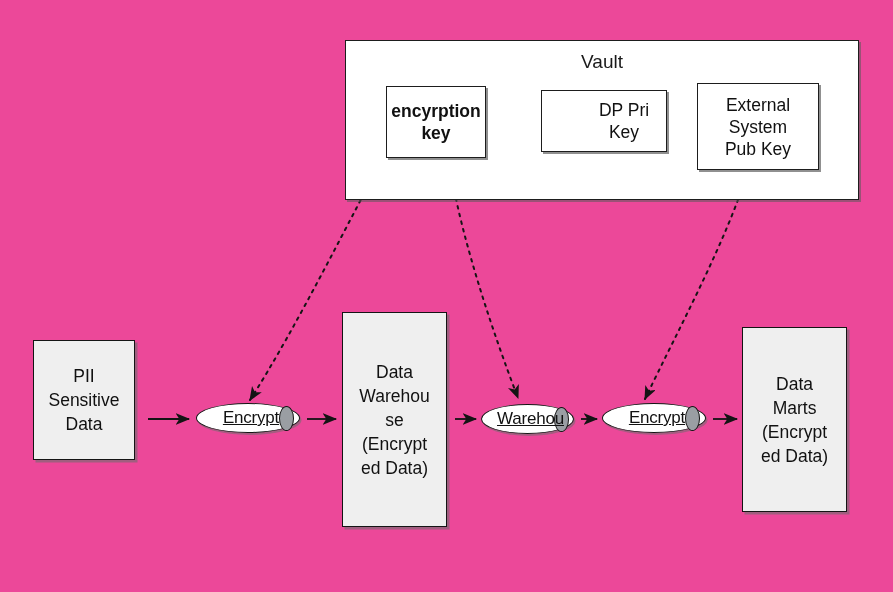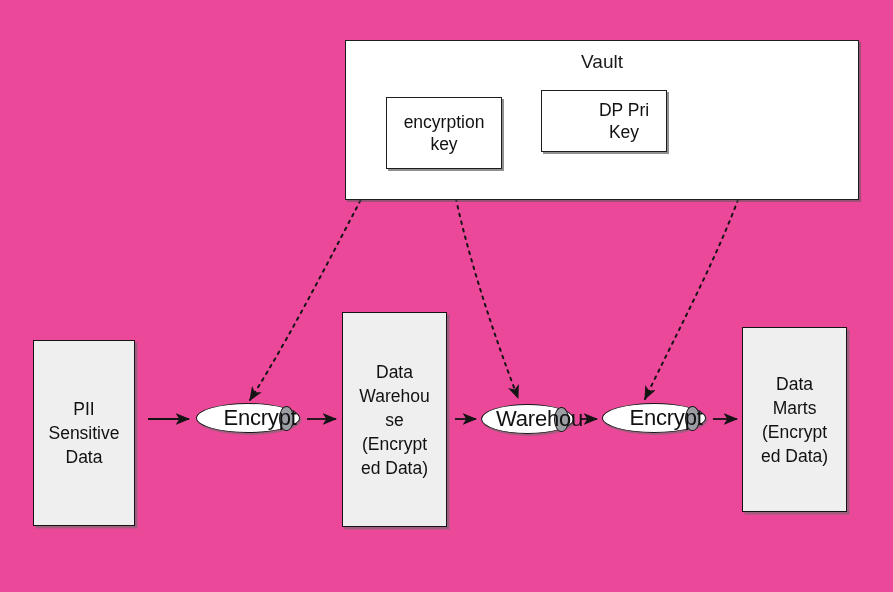--- a/index.html
+++ b/index.html
@@ -62,41 +62,41 @@
     box-sizing: border-box;
     display: flex;
     align-items: center;
     justify-content: center;
     text-align: center;
     font-size: 17.5px;
     line-height: 22px;
     color: #111111;
     padding: 2px 4px;
   }
-  .key-box-0 { left: 386px; top: 97px;  width: 116px; height: 72px; }
+  .key-box-0 { left: 386px; top: 86px;  width: 100px; height: 72px; font-weight: bold; }
   .key-box-1 { left: 541px; top: 90px;  width: 126px; height: 62px; padding-left: 44px; }
   .key-box-2 { left: 697px; top: 83px;  width: 122px; height: 87px; }
 
   
   .store-box {
     position: absolute;
     border: 1.7px solid #141414;
     background: #efefef;
     box-shadow: 2.5px 2.5px 0 rgba(110,110,110,0.6);
     box-sizing: border-box;
     display: flex;
     align-items: center;
     justify-content: center;
     text-align: center;
     font-size: 17.5px;
     line-height: 24px;
     color: #111111;
     padding: 2px 6px;
   }
-  .store-pii   { left: 33px;  top: 340px; width: 102px; height: 186px; }
+  .store-pii   { left: 33px;  top: 340px; width: 102px; height: 120px; }
   .store-dwh   { left: 342px; top: 312px; width: 105px; height: 215px; }
   .store-marts { left: 742px; top: 327px; width: 105px; height: 185px; }
   .store-text { white-space: pre-line; }
 
   
   .cyl {
     position: absolute;
     height: 30px;
     box-sizing: border-box;
   }
@@ -117,33 +117,34 @@
     top: 2.5px;
     width: 15px;
     height: 25px;
     border: 1.5px solid #141414;
     border-radius: 50%;
     background: #9a9ea3;
     box-sizing: border-box;
   }
   .cyl-label {
     position: absolute;
-    left: 17px;
+    left: 8px;
     top: 0;
     width: 100%;
     height: 100%;
     display: flex;
     align-items: center;
     justify-content: center;
-    font-size: 22px;
+    font-size: 17px;
     line-height: 20px;
     color: #111111;
     letter-spacing: -0.2px;
     padding-right: 10px;
     box-sizing: border-box;
+    text-decoration: underline;
   }
   .cyl-enc1   { left: 196px; top: 403px; width: 104px; }
   .cyl-enc1 .cyl-cap { right: 6px; }
   .cyl-dec    { left: 481px; top: 404px; width: 93px;  }
   .cyl-dec .cyl-cap  { right: 5px; }
   .cyl-enc2   { left: 602px; top: 403px; width: 104px; }
   .cyl-enc2 .cyl-cap { right: 6px; }
 </style>
 </head>
 <body>
@@ -179,20 +180,25 @@
     <div class="vault-title">Vault</div>
   </div>
 
   <div class="key-box key-box-0">
     <span class="store-text">encyrption
 key</span>
   </div>
   <div class="key-box key-box-1">
     <span class="store-text">DP Pri Key</span>
   </div>
+  <div class="key-box key-box-2">
+    <span class="store-text">External
+System
+Pub Key</span>
+  </div>
 
   <div class="store-box store-pii">
     <span class="store-text">PII
 Sensitive
 Data</span>
   </div>
   <div class="store-box store-dwh">
     <span class="store-text">Data
 Warehou
 se

